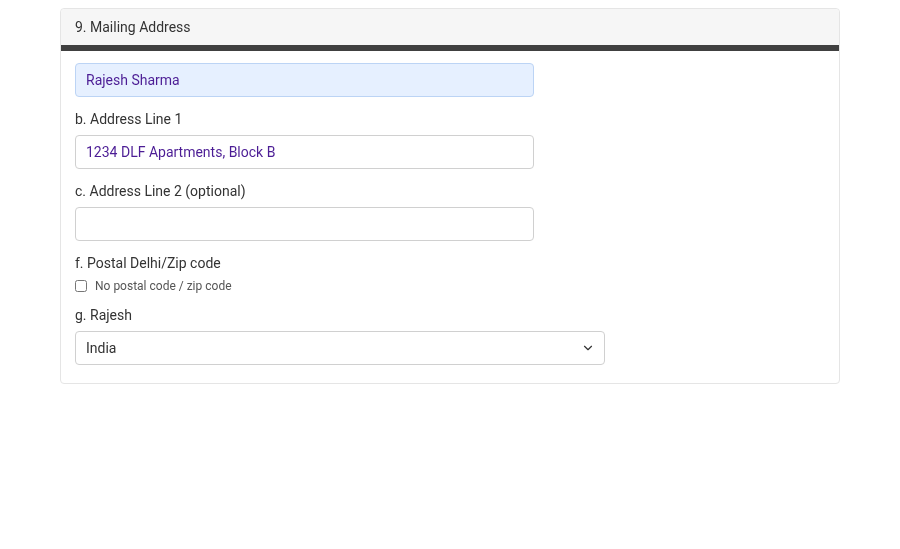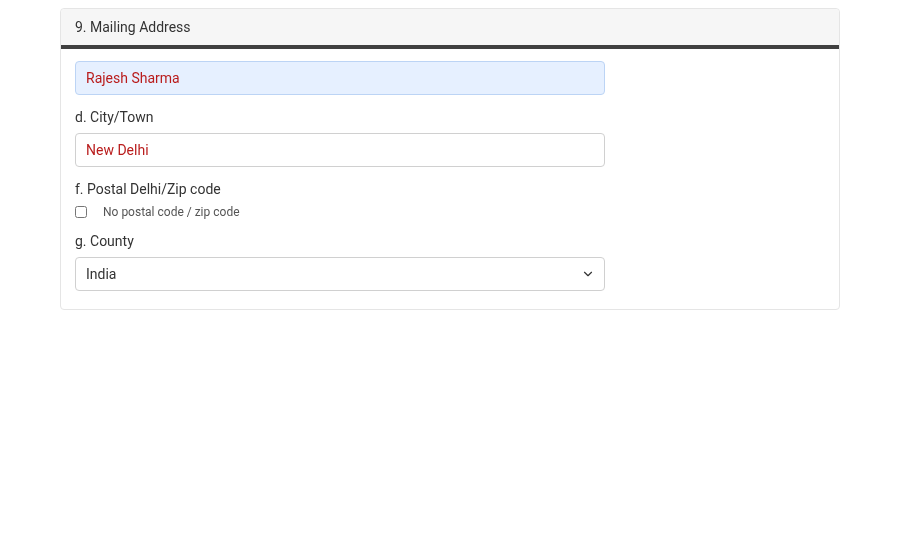--- a/index.html
+++ b/index.html
@@ -14,46 +14,46 @@
     }
     .panel {
       margin: 0 60px 0 60px;
       border: 1px solid #e5e5e5;
       border-radius: 4px;
       background: #fff;
     }
     .panel-header {
       background: #f6f6f6;
       padding: 10px 14px;
-      border-bottom: 4px solid #404040;
+      border-bottom: 6px solid #404040;
       font-size: 14px;
       color: #333;
       border-radius: 4px 4px 0 0;
     }
     .panel-body {
       padding: 12px 14px 18px 14px;
     }
     .field {
       margin-bottom: 14px;
     }
     .field-label {
       display: block;
       font-size: 14px;
       color: #333;
       margin-bottom: 8px;
     }
     .text-input {
-      width: 530px;
+      width: 459px;
       max-width: 100%;
       height: 34px;
       padding: 6px 10px;
       border: 1px solid #d0d0d0;
       border-radius: 4px;
       font-size: 14px;
-      color: #b91c1c;
+      color: #4c1d95;
       background: #fff;
       font-family: inherit;
     }
     .text-input.focused {
       background: #e6f0ff;
       border-color: #bcd4f5;
     }
     .select-wrap {
       position: relative;
       width: 530px;
@@ -78,21 +78,21 @@
       right: 10px;
       top: 50%;
       transform: translateY(-50%);
       pointer-events: none;
     }
     .chevron svg { display: block; }
     .checkbox-row {
       margin-top: 6px;
       display: flex;
       align-items: center;
-      gap: 16px;
+      gap: 8px;
     }
     .checkbox-row label {
       font-size: 12px;
       color: #555;
     }
     input[type="checkbox"] {
       width: 12px;
       height: 12px;
     }
   </style>
@@ -102,40 +102,44 @@
 <div class="panel">
   <div class="panel-header">
     <span>9. Mailing Address</span>
   </div>
   <div class="panel-body">
 
     <div class="field">
       <input type="text" class="text-input focused" value="Rajesh Sharma" style="">
     </div>
 
-
+    <div class="field">
+      <label class="field-label">b. Address Line 1</label>
+      <input type="text" class="text-input" value="1234 DLF Apartments, Block B" style="">
+    </div>
 
     <div class="field">
-      <label class="field-label">d. City/Town</label>
-      <input type="text" class="text-input" value="New Delhi" style="">
+      <label class="field-label">c. Address Line 2 (optional)</label>
+      <input type="text" class="text-input" value="" style="">
     </div>
+
 
     <div class="field">
     </div>
 
     <div class="field">
       <label class="field-label">f. Postal Delhi/Zip code</label>
       <div class="checkbox-row">
         <input type="checkbox" style="">
         <label>No postal code / zip code</label>
       </div>
     </div>
 
     <div class="field" style="margin-bottom:0;">
-      <label class="field-label">g. County</label>
+      <label class="field-label">g. Rajesh</label>
       <div class="select-wrap">
         <select class="select-input">
           <option>India</option>
         </select>
         <span class="chevron">
           <svg width="14" height="14" viewBox="0 0 24 24" fill="none" stroke="#333" stroke-width="2" stroke-linecap="round" stroke-linejoin="round">
               <polyline points="6 9 12 15 18 9"></polyline>
             </svg>
         </span>
       </div>

